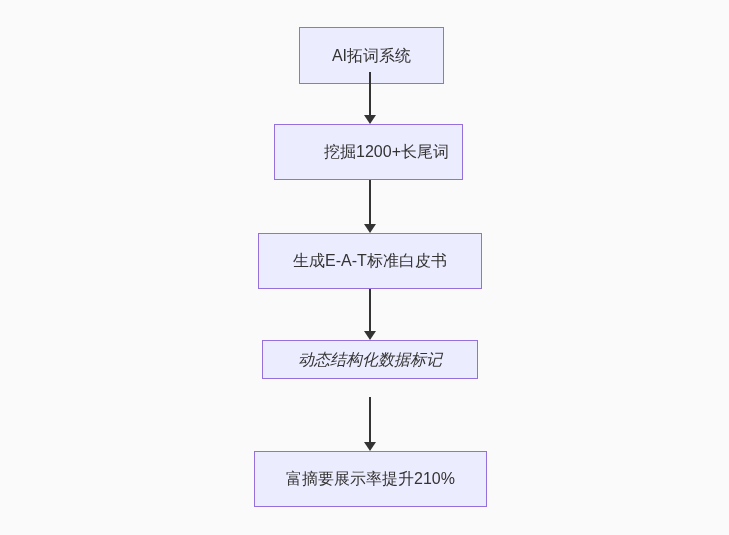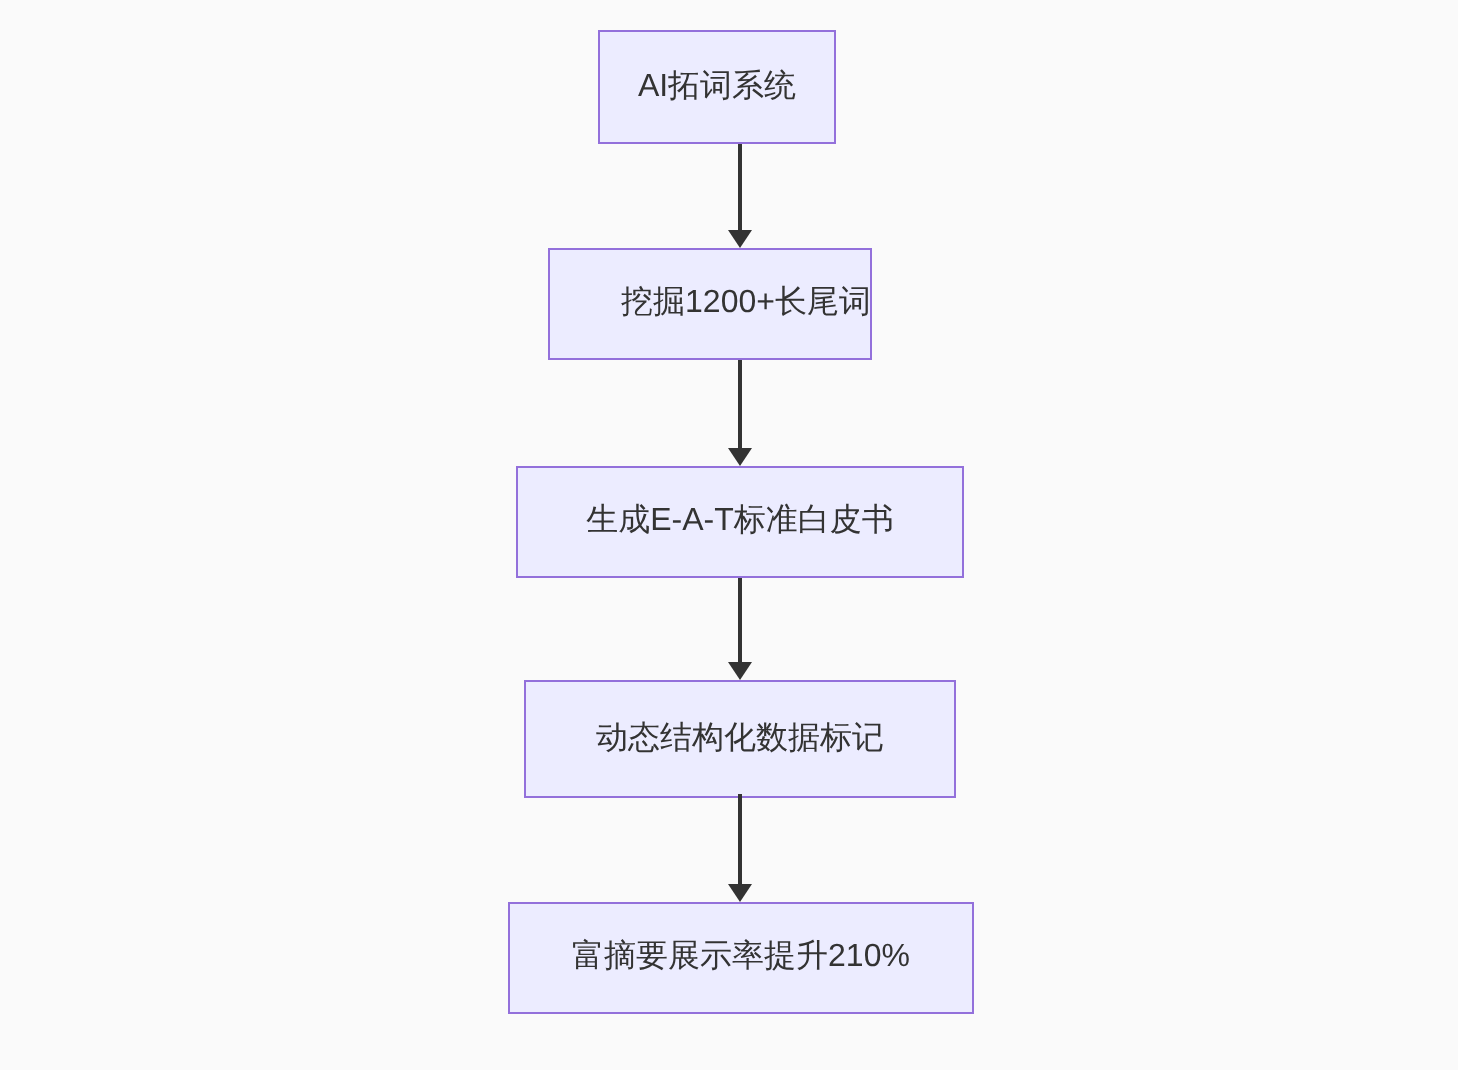--- a/index.html
+++ b/index.html
@@ -24,24 +24,24 @@
     justify-content: center;
     color: #333333;
     font-size: 16px;
     text-align: center;
     line-height: 1.2;
   }
   .node span {
     padding: 0 6px;
     white-space: nowrap;
   }
-  .node1 { left: 299px; top: 15px;  width: 119px; height: 57px; text-align: right; }
-  .node2 { left: 274px; top: 124px; width: 162px; height: 56px; padding-left: 36px; }
+  .node1 { left: 299px; top: 27px;  width: 145px; height: 57px; text-align: right; }
+  .node2 { left: 274px; top: 124px; width: 189px; height: 56px; padding-left: 36px; }
   .node3 { left: 258px; top: 233px; width: 224px; height: 56px; }
-  .node4 { left: 262px; top: 340px; width: 216px; height: 59px; }
+  .node4 { left: 262px; top: 340px; width: 216px; height: 39px; font-style: italic; }
   .node5 { left: 254px; top: 451px; width: 233px; height: 56px; text-align: center; }
 
   .arrow {
     position: absolute;
     left: 363px;
     width: 14px;
     display: flex;
     flex-direction: column;
     align-items: center;
   }

